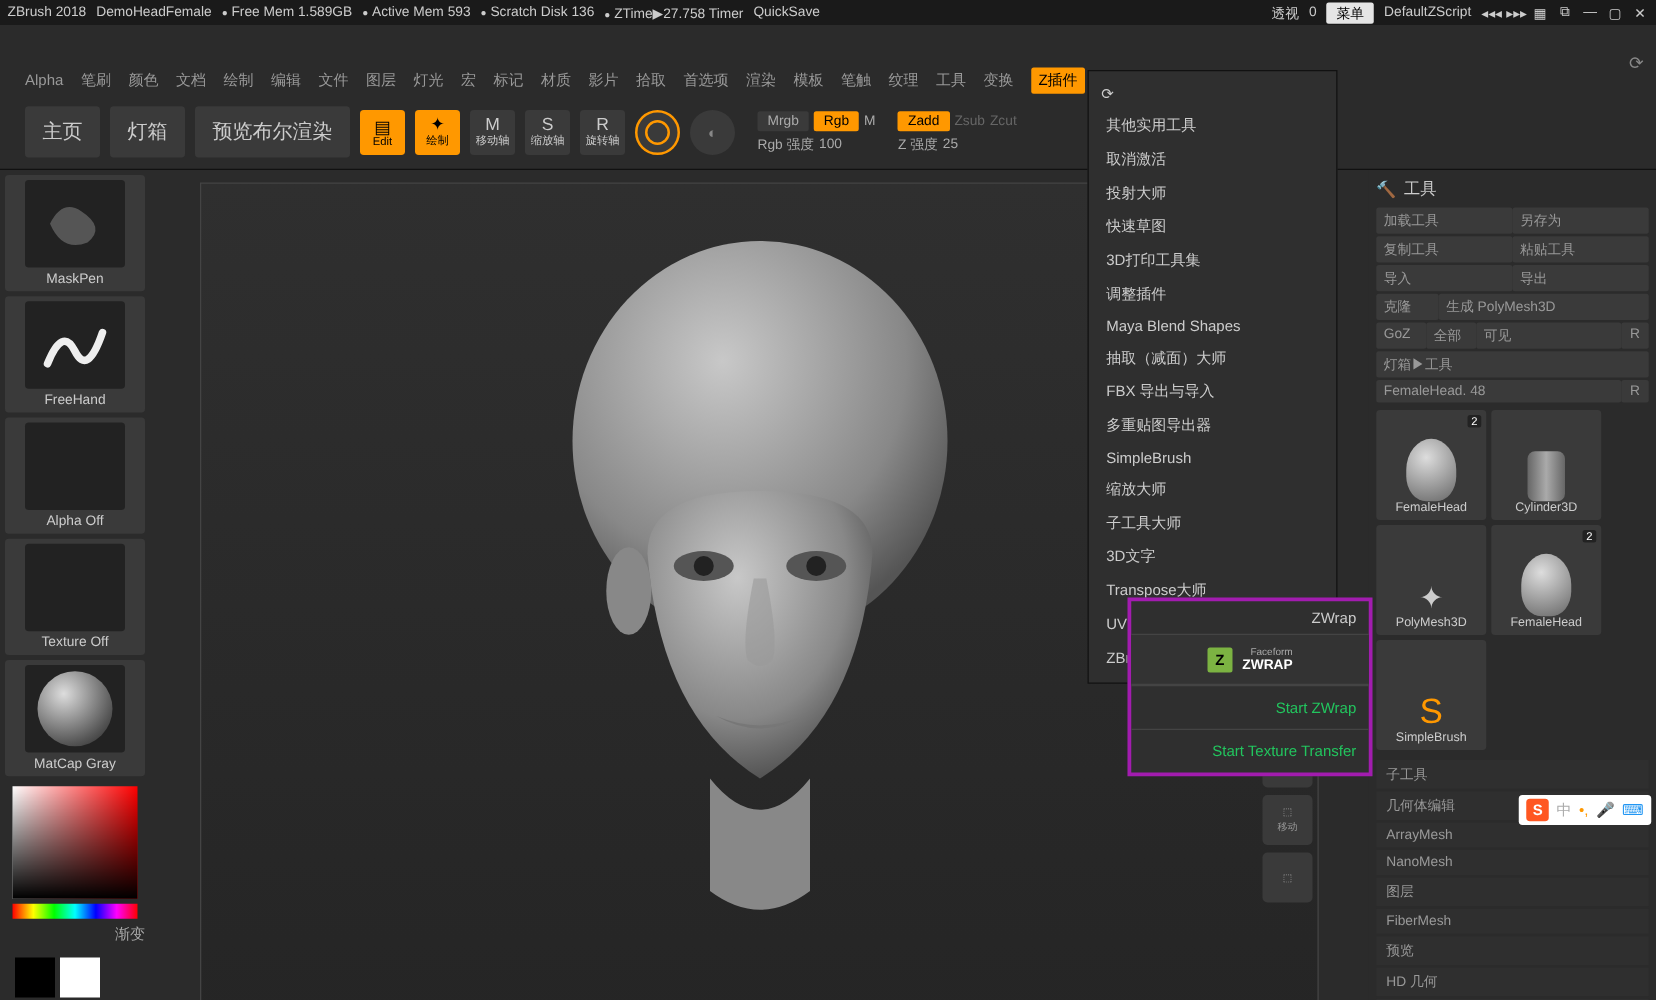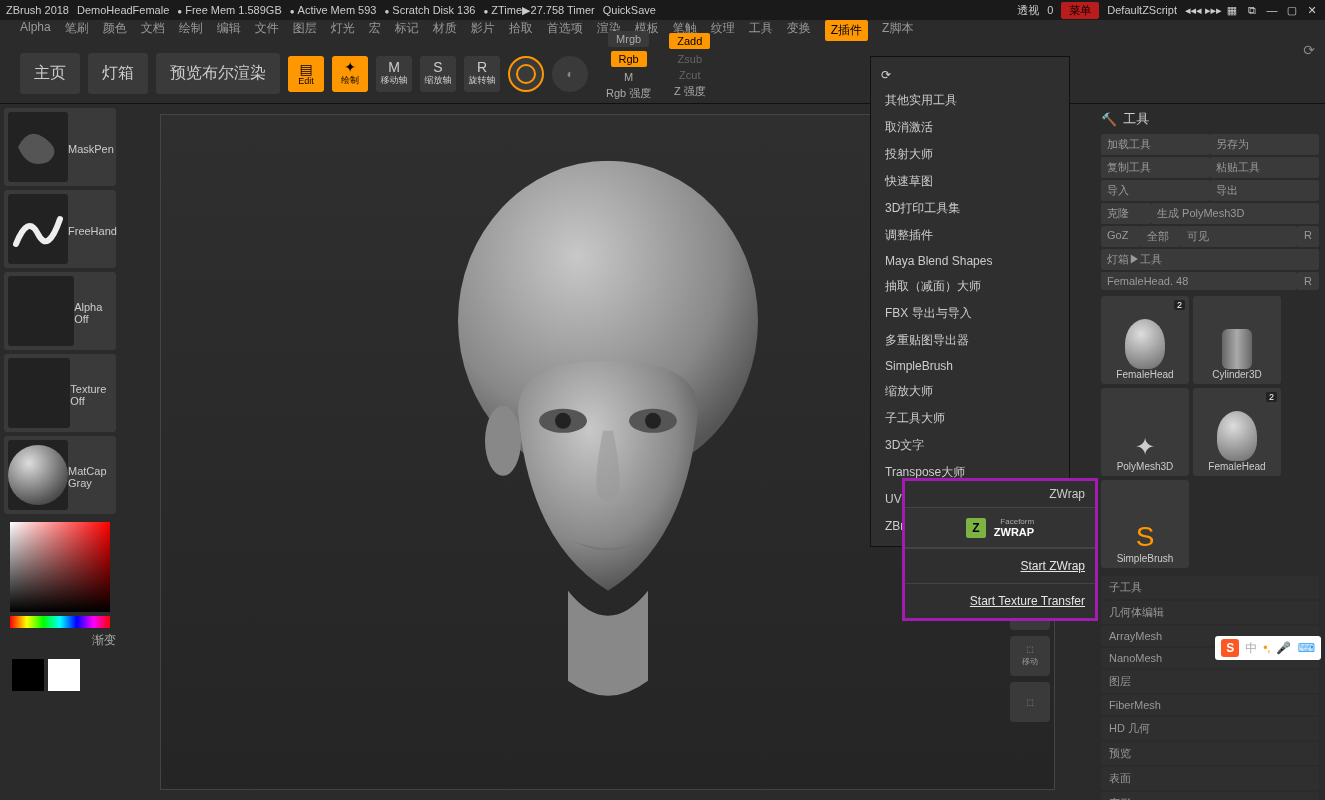--- a/index.html
+++ b/index.html
@@ -1,39 +1,39 @@
 <!DOCTYPE html>
 <html><head>
 <meta charset="utf-8">
 <style>
 * { box-sizing: border-box; margin: 0; padding: 0; font-family: "Microsoft YaHei", Arial, sans-serif; }
 body { background: #2b2b2b; color: #aaa; font-size: 12px; overflow: hidden; width: 1325px; height: 800px; position: relative; }
 .topbar { height: 20px; background: #1a1a1a; display: flex; align-items: center; padding: 0 6px; gap: 8px; font-size: 11px; color: #ccc; }
 .topbar .dot::before { content: "●"; margin-right: 3px; font-size: 8px; }
-.topbar .btn-orange { background: #b91c1c; color: #000; padding: 1px 8px; border-radius: 2px; }
+.topbar .btn-orange { background: #e5e5e5; color: #000; padding: 1px 8px; border-radius: 2px; }
 .topbar .sep { flex: 1; }
 .topbar .winctl { display: flex; gap: 6px; }
 .topbar .winctl span { width: 14px; text-align: center; }
-.menubar { height: 24px; background: #2b2b2b; display: flex; align-items: flex-start; padding: 0 20px; gap: 14px; font-size: 12px; color: #999; }
+.menubar { height: 24px; background: #2b2b2b; display: flex; align-items: center; padding: 0 20px; gap: 14px; font-size: 12px; color: #999; margin-top: 32px; }
 .menubar .item { cursor: default; }
 .menubar .item.active { background: #ff9800; color: #000; padding: 2px 6px; border-radius: 2px; }
 .toolbar { height: 60px; background: #2b2b2b; display: flex; align-items: center; padding: 0 20px; gap: 8px; border-bottom: 1px solid #111; }
 .toolbar .tbtn { background: #3a3a3a; color: #ccc; padding: 10px 14px; border-radius: 3px; font-size: 16px; }
 .toolbar .iconbtn { width: 36px; height: 36px; background: #3a3a3a; border-radius: 3px; display: flex; flex-direction: column; align-items: center; justify-content: center; font-size: 9px; color: #ccc; }
 .toolbar .iconbtn.orange { background: #ff9800; color: #000; }
 .toolbar .iconbtn .ic { font-size: 14px; line-height: 1; }
 .toolbar .circle { width: 36px; height: 36px; border-radius: 50%; background: #3a3a3a; display: flex; align-items: center; justify-content: center; }
 .toolbar .circle.orange-border { border: 2px solid #ff9800; }
 .toolbar .rgbrow { display: flex; flex-direction: column; gap: 3px; margin-left: 10px; }
-.toolbar .rgbrow .r1 { display: flex; gap: 4px; align-items: center; font-size: 11px; flex-direction: column; }
+.toolbar .rgbrow .r1 { display: flex; gap: 4px; align-items: center; font-size: 11px; }
 .toolbar .rgbrow .pill { background: #3a3a3a; padding: 2px 8px; border-radius: 2px; }
 .toolbar .rgbrow .pill.orange { background: #ff9800; color: #000; }
 .main { display: flex; height: 696px; }
 .leftpanel { width: 120px; background: #2b2b2b; padding: 4px; display: flex; flex-direction: column; gap: 4px; }
-.thumb { background: #3a3a3a; border-radius: 3px; display: flex; flex-direction: row; align-items: center; padding: 4px; }
+.thumb { background: #3a3a3a; border-radius: 3px; display: flex; flex-direction: column; align-items: center; padding: 4px; }
 .thumb .imgbox { width: 80px; height: 70px; background: #222; border-radius: 3px; display: flex; align-items: center; justify-content: center; }
 .thumb .lbl { font-size: 11px; margin-top: 3px; color: #ccc; }
 .colorpicker { width: 100px; height: 90px; background: linear-gradient(to right, #fff, #f00), linear-gradient(to top, #000, transparent); background-blend-mode: multiply; margin: 4px auto; position: relative; }
 .huebar { width: 100px; height: 12px; background: linear-gradient(to right, red, yellow, lime, cyan, blue, magenta, red); margin: 0 auto; }
 .swatches { display: flex; gap: 4px; margin: 6px 8px; }
 .swatch { width: 32px; height: 32px; }
 .viewport { flex: 1; background: #2b2b2b; position: relative; }
 .canvas { position: absolute; top: 10px; left: 40px; right: 40px; bottom: 10px; background: linear-gradient(180deg, #2f2f2f 0%, #252525 100%); border: 1px solid #444; }
 .head { position: absolute; left: 50%; top: 50%; transform: translate(-50%, -52%); }
 .rightpanel { width: 230px; background: #2b2b2b; padding: 6px; display: flex; flex-direction: column; gap: 2px; font-size: 11px; }
@@ -46,21 +46,21 @@
 .subtool .badge { position: absolute; top: 4px; right: 4px; background: #222; color: #fff; font-size: 9px; padding: 0 3px; border-radius: 2px; }
 .accordion { margin-top: 6px; display: flex; flex-direction: column; gap: 2px; }
 .accordion .acc { background: #2f2f2f; padding: 4px 8px; color: #999; font-size: 11px; }
 .plugin-menu { position: absolute; left: 870px; top: 56px; width: 200px; background: #2f2f2f; border: 1px solid #111; z-index: 50; padding: 6px 0; }
 .plugin-menu .pitem { padding: 5px 14px; color: #ccc; font-size: 12px; }
 .zwrap-section { position: absolute; left: 902px; top: 478px; width: 196px; border: 3px solid #a21caf; z-index: 60; background: #2f2f2f; text-align: right; }
 .zwrap-section .zw-hdr { padding: 6px 10px; color: #ccc; border-bottom: 1px solid #444; }
 .zwrap-section .zw-logo { height: 40px; display: flex; align-items: center; justify-content: center; gap: 8px; background: #333; border-bottom: 1px solid #444; }
 .zwrap-section .zw-logo .z { width: 20px; height: 20px; background: #7cb342; color: #000; font-weight: bold; display: flex; align-items: center; justify-content: center; border-radius: 2px; }
 .zwrap-section .zw-logo .txt { color: #fff; font-size: 11px; font-weight: bold; }
-.zwrap-section .zw-btn { padding: 10px 10px; color: #e5e5e5; border-top: 1px solid #444; text-decoration: underline; }
+.zwrap-section .zw-btn { padding: 10px 10px; color: #22c55e; border-top: 1px solid #444; }
 .side-icons { position: absolute; left: 1010px; top: 130px; width: 44px; display: flex; flex-direction: column; gap: 6px; z-index: 30; }
 .side-icons .sic { width: 40px; height: 40px; background: #3a3a3a; border-radius: 4px; display: flex; flex-direction: column; align-items: center; justify-content: center; font-size: 8px; color: #999; }
 .side-icons .sic.orange { background: #8a5a2a; color: #ffcc80; }
 .refresh-ic { position: absolute; right: 10px; top: 42px; color: #888; font-size: 14px; }
 .ime { position: absolute; right: 4px; bottom: 140px; background: #fff; border-radius: 3px; padding: 3px 6px; display: flex; gap: 6px; align-items: center; font-size: 12px; z-index: 100; }
 .ime .s { background: #ff5722; color: #fff; width: 18px; height: 18px; border-radius: 3px; display: flex; align-items: center; justify-content: center; font-weight: bold; }
 </style>
 </head>
 <body>
 
@@ -306,22 +306,22 @@
           <span>SimpleBrush</span>
         </div>
       </div>
     <div class="accordion" id="accordion">
         <div class="acc">子工具</div>
         <div class="acc">几何体编辑</div>
         <div class="acc">ArrayMesh</div>
         <div class="acc">NanoMesh</div>
         <div class="acc">图层</div>
         <div class="acc">FiberMesh</div>
+        <div class="acc">预览</div>
         <div class="acc">HD 几何</div>
-        <div class="acc">预览</div>
         <div class="acc">表面</div>
         <div class="acc">变形</div>
       </div>
   </div>
 </div>
 
 <div class="plugin-menu" id="pluginmenu">
   <div class="pitem" style="padding-left:10px;">⟳</div>
 <div class="pitem">其他实用工具</div>
     <div class="pitem">取消激活</div>

